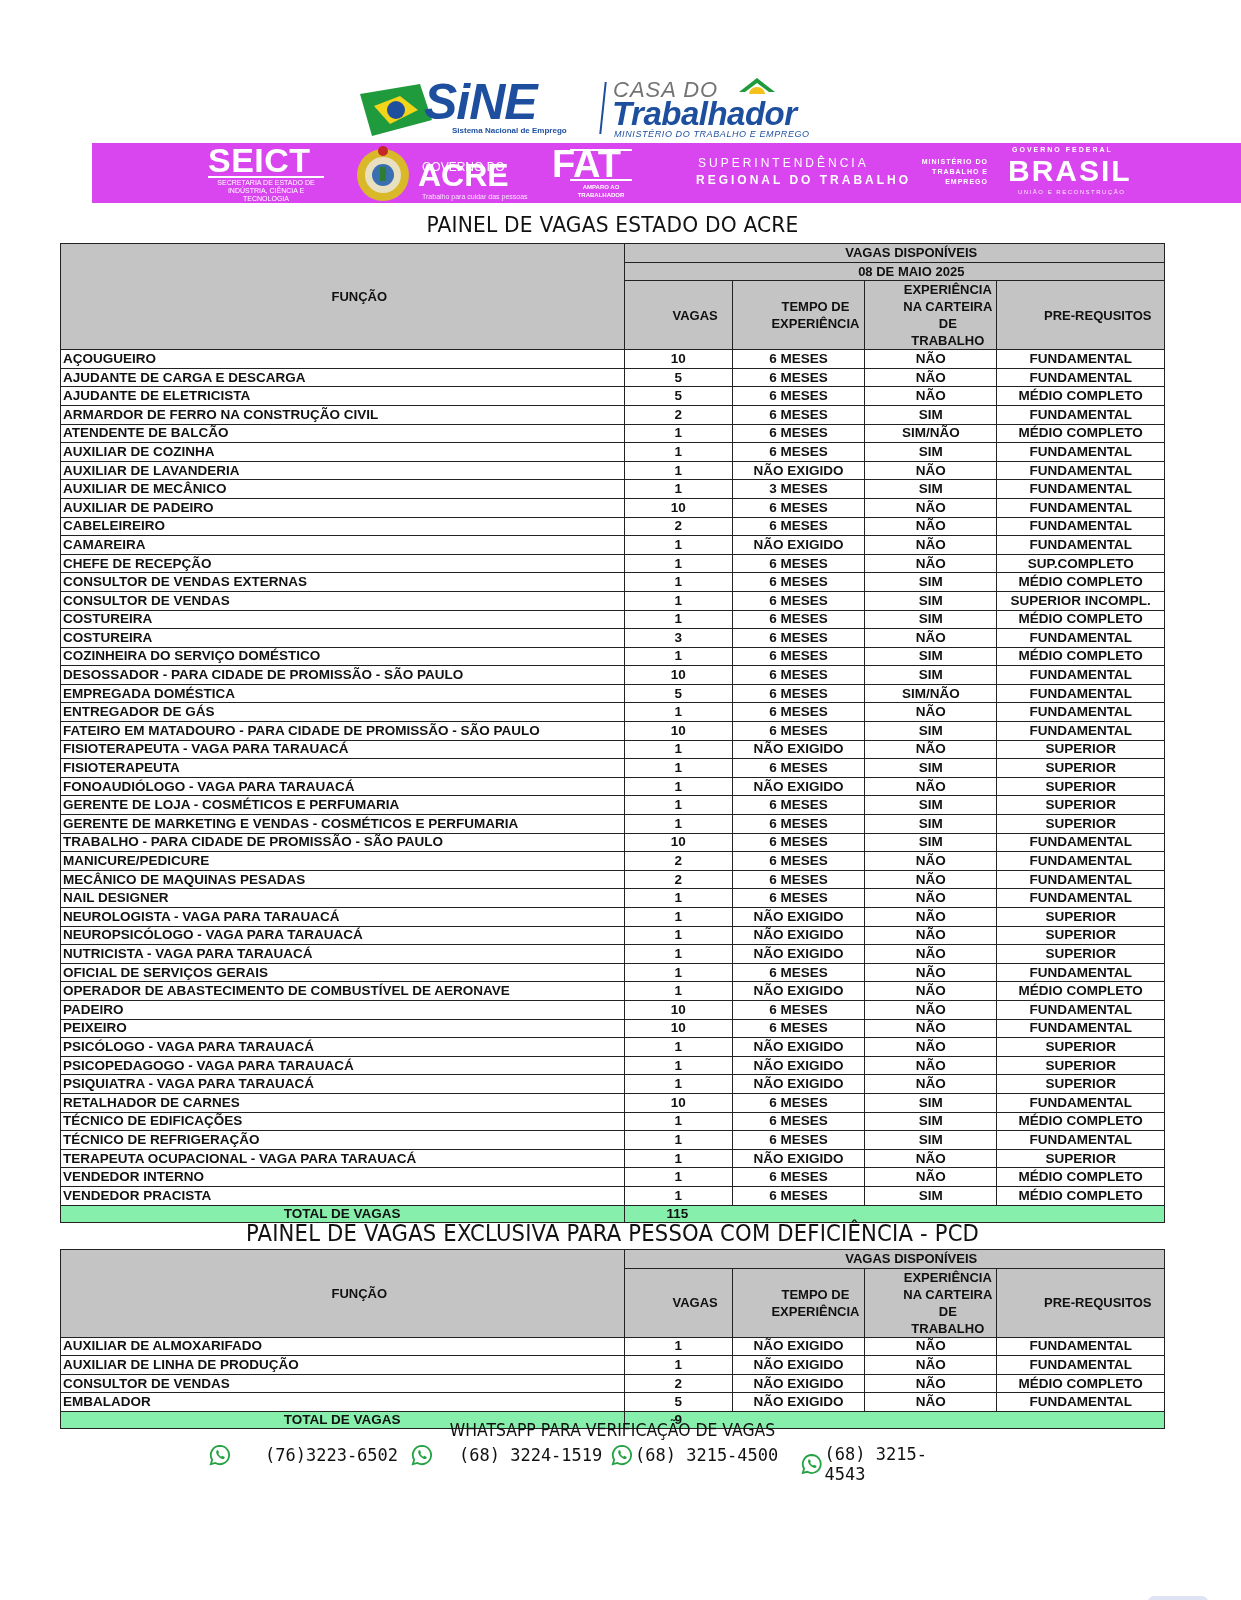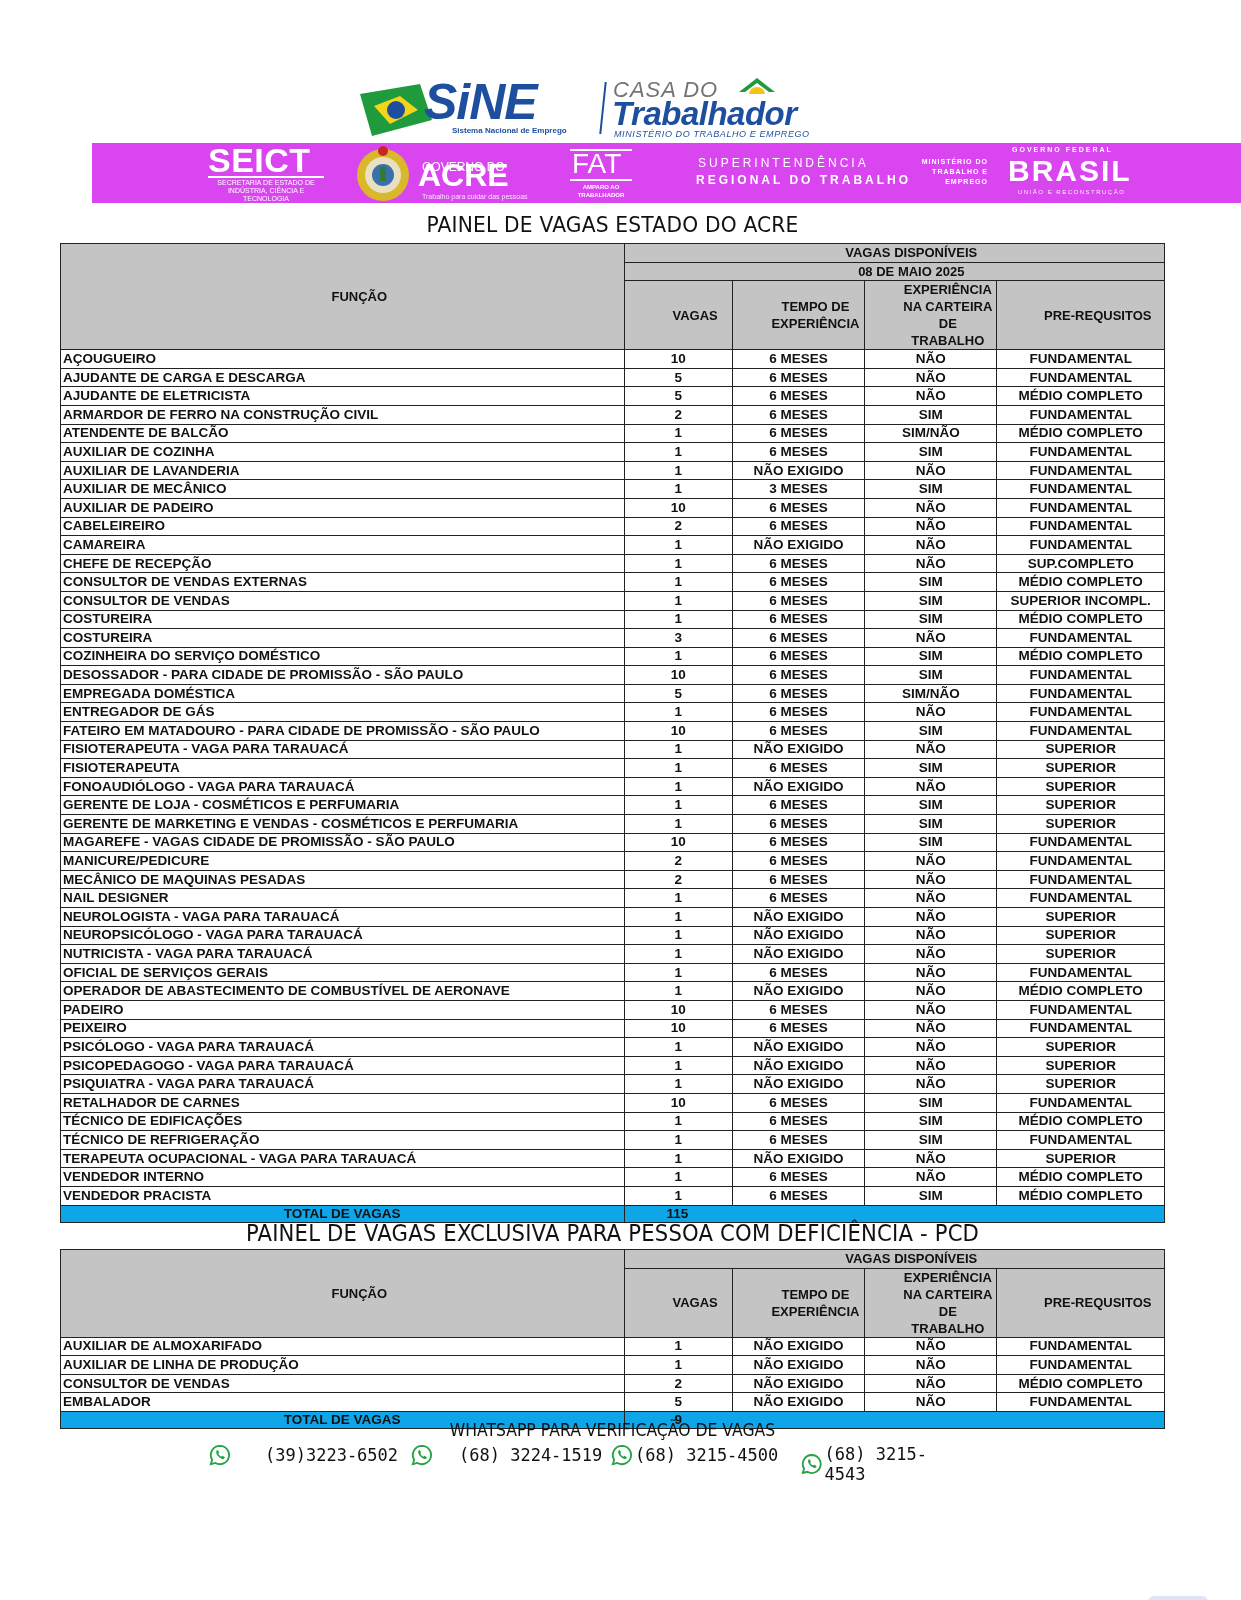--- a/index.html
+++ b/index.html
@@ -19,21 +19,21 @@
   .green-bar { position: absolute; top: 143px; left: 60px; width: 1167px; height: 60px; background: #d946ef; color: #fff; margin-left: 32px; }
   .gb { position: absolute; color: #fff; }
   .seict { left: 116px; top: 0px; font-size: 34px; font-weight: bold; line-height: 34px; letter-spacing: 0.5px; }
   .seict-line { left: 116px; top: 33px; width: 116px; height: 2px; background:#fff; }
   .seict-sub { left: 116px; top: 36px; width: 116px; font-size: 7px; text-align: center; line-height: 8px; }
   .brasao { left: 258px; top: 0px; width: 66px; height: 60px; }
   .gov-top { left: 330px; top: 16px; font-size: 12px; line-height: 16px; }
   .gov-acre { left: 326px; top: 11px; font-size: 32px; font-weight: bold; line-height: 42px; text-align: right; }
   .gov-sub { left: 330px; top: 50px; font-size: 7px; opacity: 0.85; }
   .fat-line1 { left: 478px; top: 6px; width: 62px; height: 2px; background:#fff; }
-  .fat { left: 480px; top: 6px; font-size: 28px; font-weight: normal; line-height: 30px; }
+  .fat { left: 460px; top: 6px; font-size: 38px; font-weight: bold; line-height: 30px; }
   .fat-line2 { left: 478px; top: 36px; width: 62px; height: 2px; background:#fff; }
   .fat-sub { left: 478px; top: 40px; width: 62px; text-align:center; font-size: 6px; line-height: 8px; font-weight: bold; }
   .sup-1 { left: 606px; top: 13px; font-size: 12px; letter-spacing: 3px; }
   .sup-2 { left: 562px; top: 30px; font-size: 12px; font-weight: bold; letter-spacing: 3px; padding-left: 42px; }
   .min { left: 806px; top: 14px; font-size: 7px; line-height: 10px; text-align: right; width: 90px; font-weight: bold; letter-spacing: 1px; }
   .fed { left: 920px; top: 3px; font-size: 7px; font-weight: bold; letter-spacing: 2px; }
   .brasil { left: 916px; top: 11px; font-size: 30px; font-weight: bold; letter-spacing: 2px; line-height: 34px; }
   .uniao { left: 926px; top: 46px; font-size: 6px; letter-spacing: 1.5px; opacity: 0.9; }
 
   
@@ -42,21 +42,21 @@
   .t2 { top: 1220px; font-size: 23px; }
 
   
   table.vagas { position: absolute; left: 60px; width: 1105px; border-collapse: collapse; table-layout: fixed; font-family: "Liberation Sans", sans-serif; font-weight: bold; font-size: 13.5px; }
   table.vagas td, table.vagas th { border: 1.5px solid #222; padding: 0 2px; height: 17.6px; line-height: 16px; white-space: nowrap; overflow: hidden; }
   table.vagas th { background: #c4c4c4; font-size: 13px; font-weight: bold; text-align: center; line-height: 17px; white-space: normal; padding-left: 36px; }
   table.vagas td.c { text-align: center; }
   table.vagas td.l { text-align: left; }
   .tbl1 { top: 243px; }
   .tbl2 { top: 1249px; }
-  tr.total td { background: #0ea5e9; height: 16px; }
+  tr.total td { background: #86efac; height: 16px; }
   .col-func { width: 562px; }
   .col-vagas { width: 108px; }
   .col-tempo { width: 132px; }
   .col-exp { width: 132px; }
   .col-pre { width: 167px; }
 
   
   .wa-title { position: absolute; top: 1420px; left: 60px; width: 1105px; text-align: center; font-family: "DejaVu Sans", sans-serif; font-size: 17px; color: #111; transform: scaleX(0.92); }
   .wa-row { position: absolute; top: 1444px; left: 205px; width: 760px; height: 26px; }
   .wa-item { position: absolute; top: 0; display: flex; align-items: center; }
@@ -313,21 +313,21 @@
         <td class="c">SUPERIOR</td>
       </tr>
       <tr>
         <td class="l">GERENTE DE MARKETING E VENDAS - COSMÉTICOS E PERFUMARIA</td>
         <td class="c">1</td>
         <td class="c">6 MESES</td>
         <td class="c">SIM</td>
         <td class="c">SUPERIOR</td>
       </tr>
       <tr>
-        <td class="l">MAGAREFE - VAGAS CIDADE DE PROMISSÃO - SÃO PAULO</td>
+        <td class="l">TRABALHO - PARA CIDADE DE PROMISSÃO - SÃO PAULO</td>
         <td class="c">10</td>
         <td class="c">6 MESES</td>
         <td class="c">SIM</td>
         <td class="c">FUNDAMENTAL</td>
       </tr>
       <tr>
         <td class="l">MANICURE/PEDICURE</td>
         <td class="c">2</td>
         <td class="c">6 MESES</td>
         <td class="c">NÃO</td>
@@ -528,21 +528,21 @@
   </tfoot>
 </table>
 
 <div class="wa-title">WHATSAPP PARA VERIFICAÇÃO DE VAGAS</div>
 <div class="wa-row">
   <div class="wa-item" style="left:4px">
     <svg class="wa-icon" viewBox="0 0 24 24">
         <path d="M12 2a10 10 0 0 0-8.6 15.1L2 22l5-1.3A10 10 0 1 0 12 2z" fill="none" stroke="#25a244" stroke-width="2"></path>
         <path d="M8 7.5c.3-.6.7-.6 1-.6l.6 0c.2 0 .4.1.5.4l.8 1.9c.1.3 0 .5-.1.7l-.6.7c.7 1.4 1.8 2.5 3.2 3.2l.7-.7c.2-.2.4-.2.7-.1l1.9.8c.3.1.4.3.4.5v.7c0 .4-.3.9-.8 1.1-.6.3-1.5.3-2.6-.1-2.6-1-4.6-3-5.6-5.6-.4-1.1-.4-2 .1-2.9z" fill="#25a244"></path>
       </svg>
-    <span class="wa-num" style="margin-left:24px">(39)3223-6502</span>
+    <span class="wa-num" style="margin-left:24px">(76)3223-6502</span>
   </div>
   <div class="wa-item" style="left:206px">
     <svg class="wa-icon" viewBox="0 0 24 24">
         <path d="M12 2a10 10 0 0 0-8.6 15.1L2 22l5-1.3A10 10 0 1 0 12 2z" fill="none" stroke="#25a244" stroke-width="2"></path>
         <path d="M8 7.5c.3-.6.7-.6 1-.6l.6 0c.2 0 .4.1.5.4l.8 1.9c.1.3 0 .5-.1.7l-.6.7c.7 1.4 1.8 2.5 3.2 3.2l.7-.7c.2-.2.4-.2.7-.1l1.9.8c.3.1.4.3.4.5v.7c0 .4-.3.9-.8 1.1-.6.3-1.5.3-2.6-.1-2.6-1-4.6-3-5.6-5.6-.4-1.1-.4-2 .1-2.9z" fill="#25a244"></path>
       </svg>
     <span class="wa-num" style="margin-left:16px">(68) 3224-1519</span>
   </div>
   <div class="wa-item" style="left:406px">
     <svg class="wa-icon" style="margin-right:2px" viewBox="0 0 24 24">

